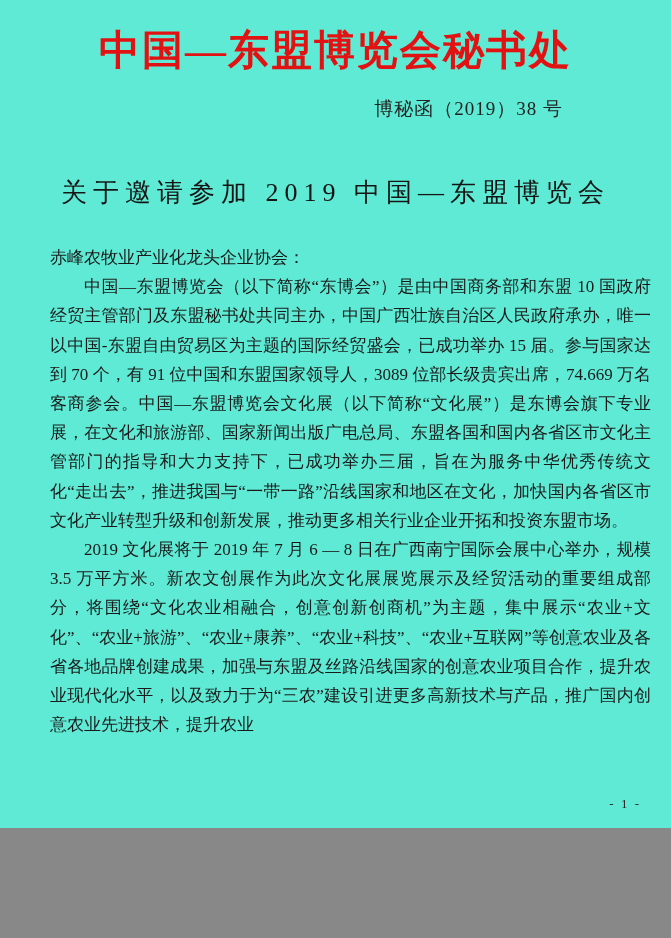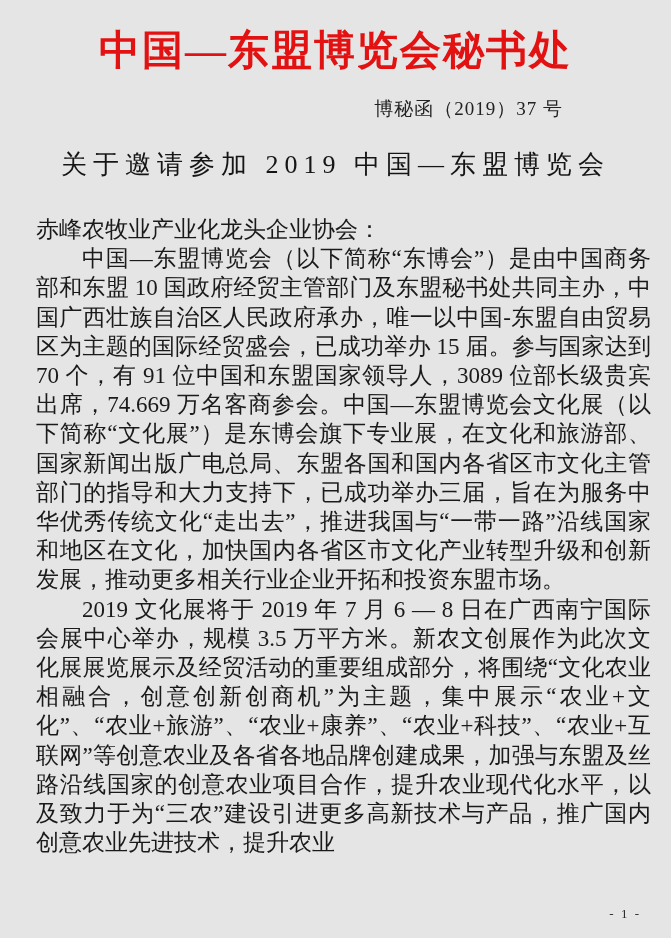--- a/index.html
+++ b/index.html
@@ -3,23 +3,23 @@
 <meta charset="utf-8">
 <style>
   html, body {
     margin: 0;
     padding: 0;
     background: #888;
   }
   .page {
     position: relative;
     width: 671px;
-    height: 938px;
+    height: 828px;
     margin: 0 auto;
-    background: #e5e5e5;
+    background: #5eead4;
     font-family: "Liberation Serif", "DejaVu Serif", serif;
     color: #1c1c1c;
     overflow: hidden;
     box-sizing: border-box;
   }
   .letterhead {
     margin-top: 24px;
     text-align: center;
     font-size: 41px;
     font-weight: 700;
@@ -30,30 +30,30 @@
   }
   .doc-number {
     margin-top: 20px;
     text-align: right;
     padding-right: 108px;
     font-size: 19px;
     color: #222;
     letter-spacing: 1px;
   }
   .doc-title {
-    margin-top: 20px;
+    margin-top: 48px;
     text-align: center;
     font-size: 26px;
     letter-spacing: 6px;
     line-height: 45px;
     color: #151515;
   }
   .body-text {
-    margin: 28px 20px 0 36px;
-    font-size: 23px;
+    margin: 28px 20px 0 50px;
+    font-size: 17px;
     line-height: 29.2px;
     text-align: justify;
     color: #1a1a1a;
   }
   .salutation {
     text-indent: 0;
   }
   .para {
     margin: 0;
     text-indent: 2em;
@@ -67,21 +67,21 @@
     color: #2b2b2b;
   }
 </style>
 </head>
 <body>
 
 <div class="page">
 
   <div class="letterhead">中国—东盟博览会秘书处</div>
 
-  <div class="doc-number">博秘函（2019）37 号</div>
+  <div class="doc-number">博秘函（2019）38 号</div>
 
   <div class="doc-title">
     <div>关于邀请参加 2019 中国—东盟博览会</div>
   </div>
 
   <div class="body-text">
     <div class="salutation">赤峰农牧业产业化龙头企业协会：</div>
     <p class="para">中国—东盟博览会（以下简称“东博会”）是由中国商务部和东盟 10 国政府经贸主管部门及东盟秘书处共同主办，中国广西壮族自治区人民政府承办，唯一以中国-东盟自由贸易区为主题的国际经贸盛会，已成功举办 15 届。参与国家达到 70 个，有 91 位中国和东盟国家领导人，3089 位部长级贵宾出席，74.669 万名客商参会。中国—东盟博览会文化展（以下简称“文化展”）是东博会旗下专业展，在文化和旅游部、国家新闻出版广电总局、东盟各国和国内各省区市文化主管部门的指导和大力支持下，已成功举办三届，旨在为服务中华优秀传统文化“走出去”，推进我国与“一带一路”沿线国家和地区在文化，加快国内各省区市文化产业转型升级和创新发展，推动更多相关行业企业开拓和投资东盟市场。</p>
     <p class="para">2019 文化展将于 2019 年 7 月 6 — 8 日在广西南宁国际会展中心举办，规模 3.5 万平方米。新农文创展作为此次文化展展览展示及经贸活动的重要组成部分，将围绕“文化农业相融合，创意创新创商机”为主题，集中展示“农业+文化”、“农业+旅游”、“农业+康养”、“农业+科技”、“农业+互联网”等创意农业及各省各地品牌创建成果，加强与东盟及丝路沿线国家的创意农业项目合作，提升农业现代化水平，以及致力于为“三农”建设引进更多高新技术与产品，推广国内创意农业先进技术，提升农业</p>
   </div>

